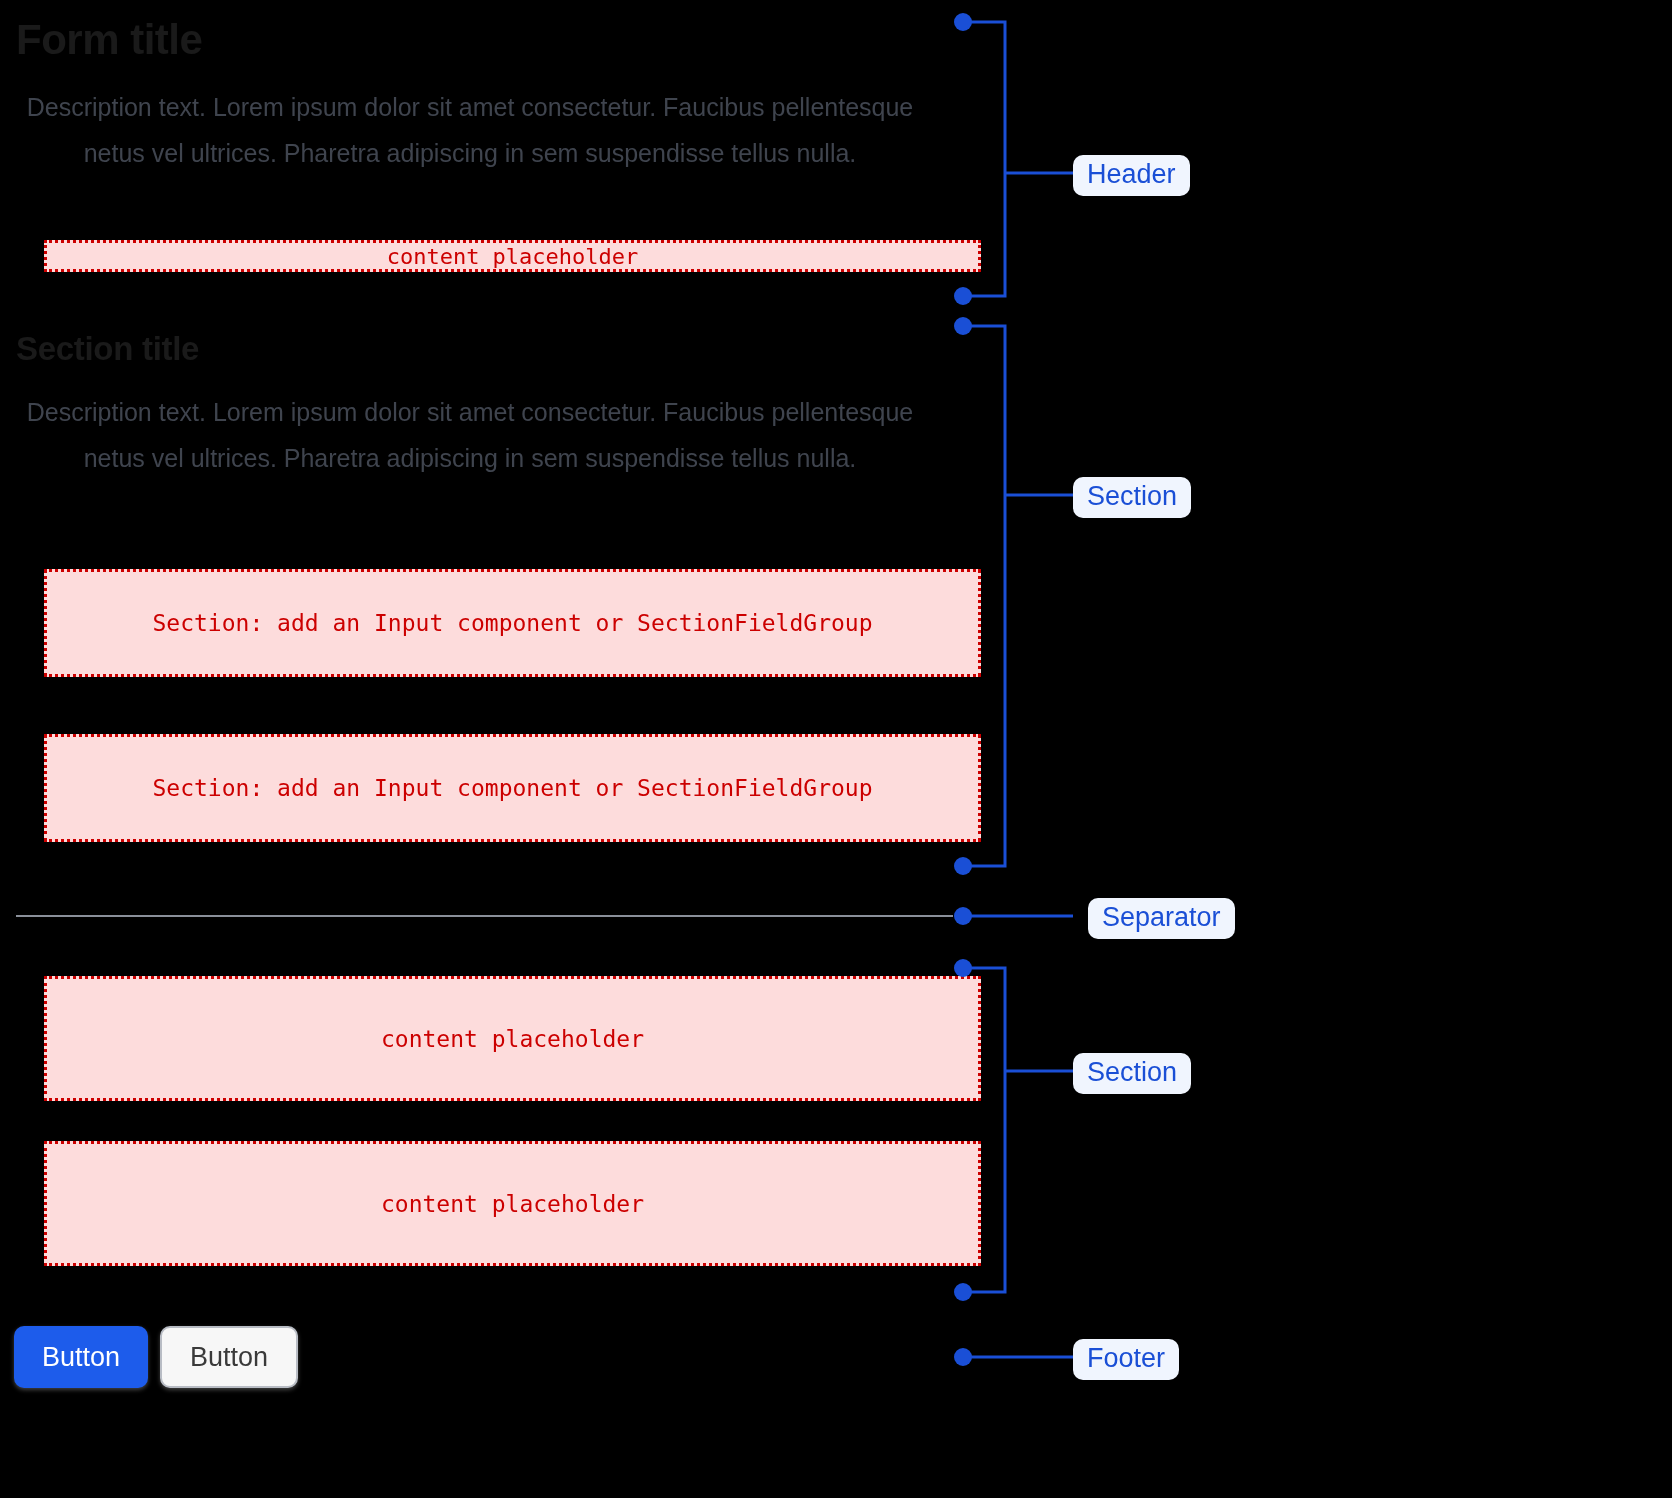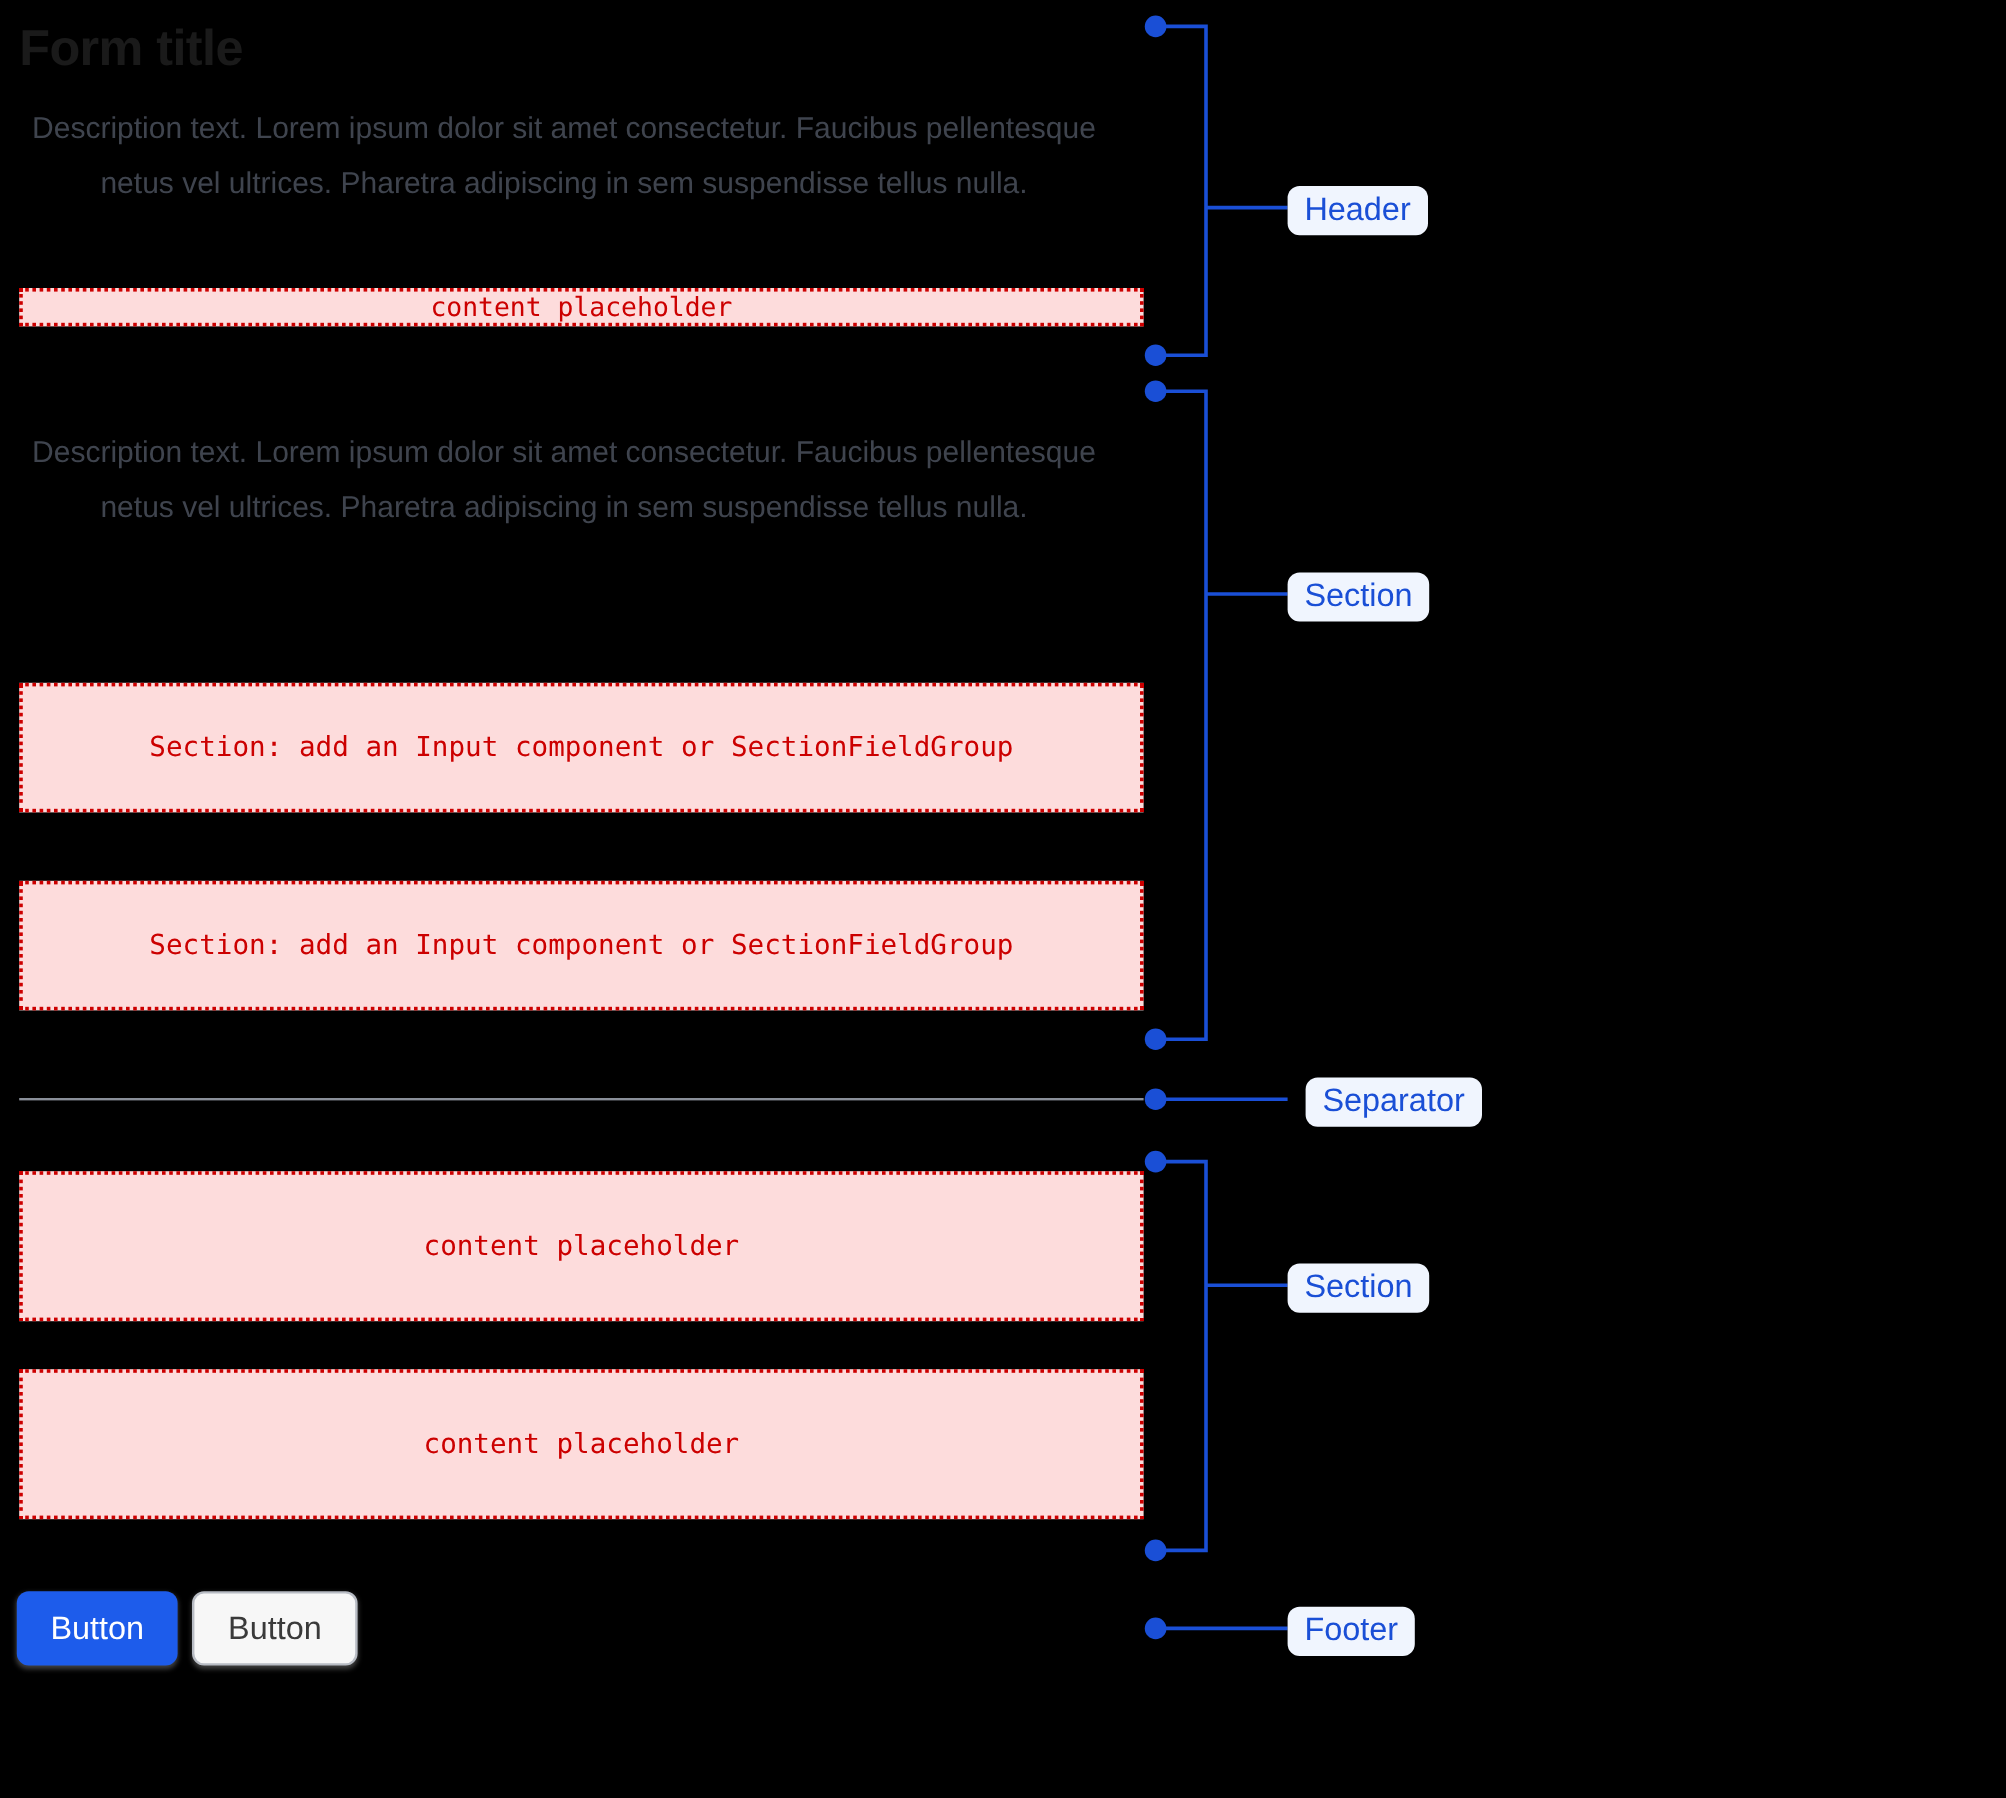--- a/index.html
+++ b/index.html
@@ -75,20 +75,21 @@
     background:var(--ph-bg);
     border:3px dotted var(--ph-border);
     color:var(--ph-text);
     font-family:"DejaVu Sans Mono", monospace;
     font-size:23px;
     display:flex;
     align-items:center;
     justify-content:center;
     text-align:center;
     width:937px;
+    margin-left:28px;
   }
   .ph-thin{height:32px;font-size:22px;}
   .ph-tall{height:108px;}
 
   .separator{
     width:937px;
     height:0;
     border-top:2px solid var(--sep);
   }
 
@@ -150,20 +151,21 @@
   <div class="form-col" style="top:18px;">
     <h1 class="form-title">Form title</h1>
     <p class="desc" style="margin-top:22px;">Description text. Lorem ipsum dolor sit amet consectetur. Faucibus pellentesque netus vel ultrices. Pharetra adipiscing in sem suspendisse tellus nulla.</p>
   </div>
 
   <div class="ph ph-thin" style="position:absolute;left:16px;top:240px;">
     <span>content placeholder</span>
   </div>
 
   <div class="form-col" style="top:332px;">
+    <h2 class="section-title">Section title</h2>
     <p class="desc" style="margin-top:22px;">Description text. Lorem ipsum dolor sit amet consectetur. Faucibus pellentesque netus vel ultrices. Pharetra adipiscing in sem suspendisse tellus nulla.</p>
   </div>
 
   <div class="ph ph-tall" style="position:absolute;left:16px;top:569px;">
     <span>Section: add an Input component or SectionFieldGroup</span>
   </div>
 
   <div class="ph ph-tall" style="position:absolute;left:16px;top:734px;">
     <span>Section: add an Input component or SectionFieldGroup</span>
   </div>

